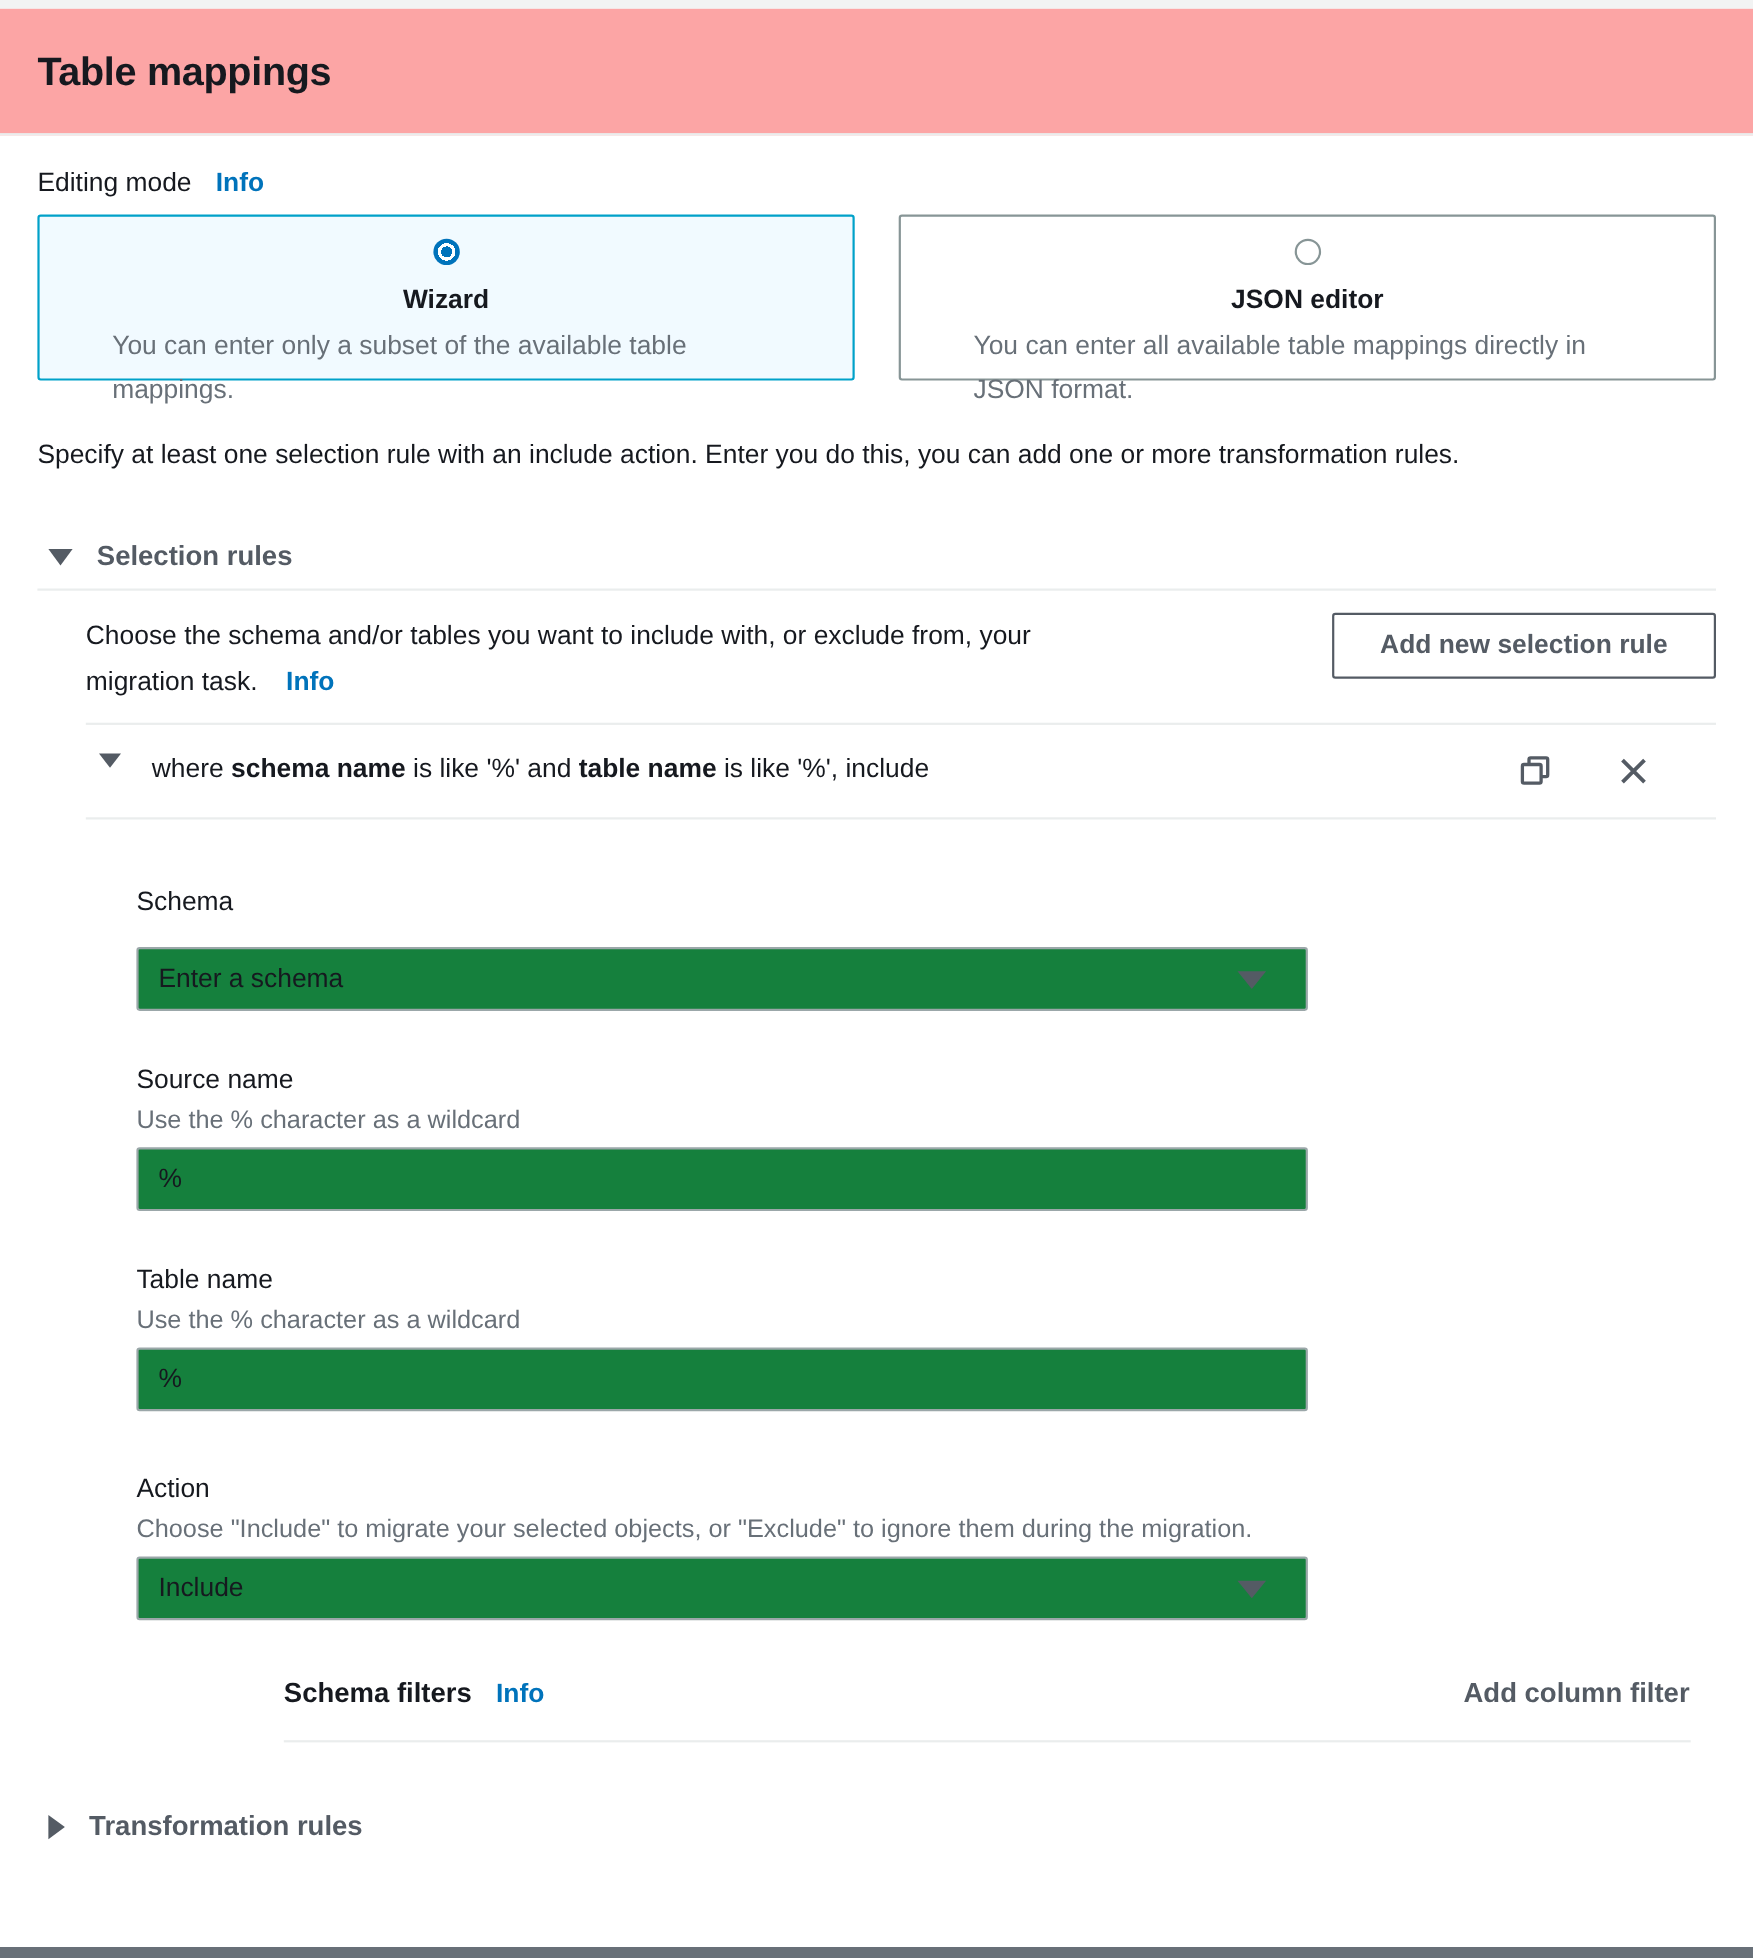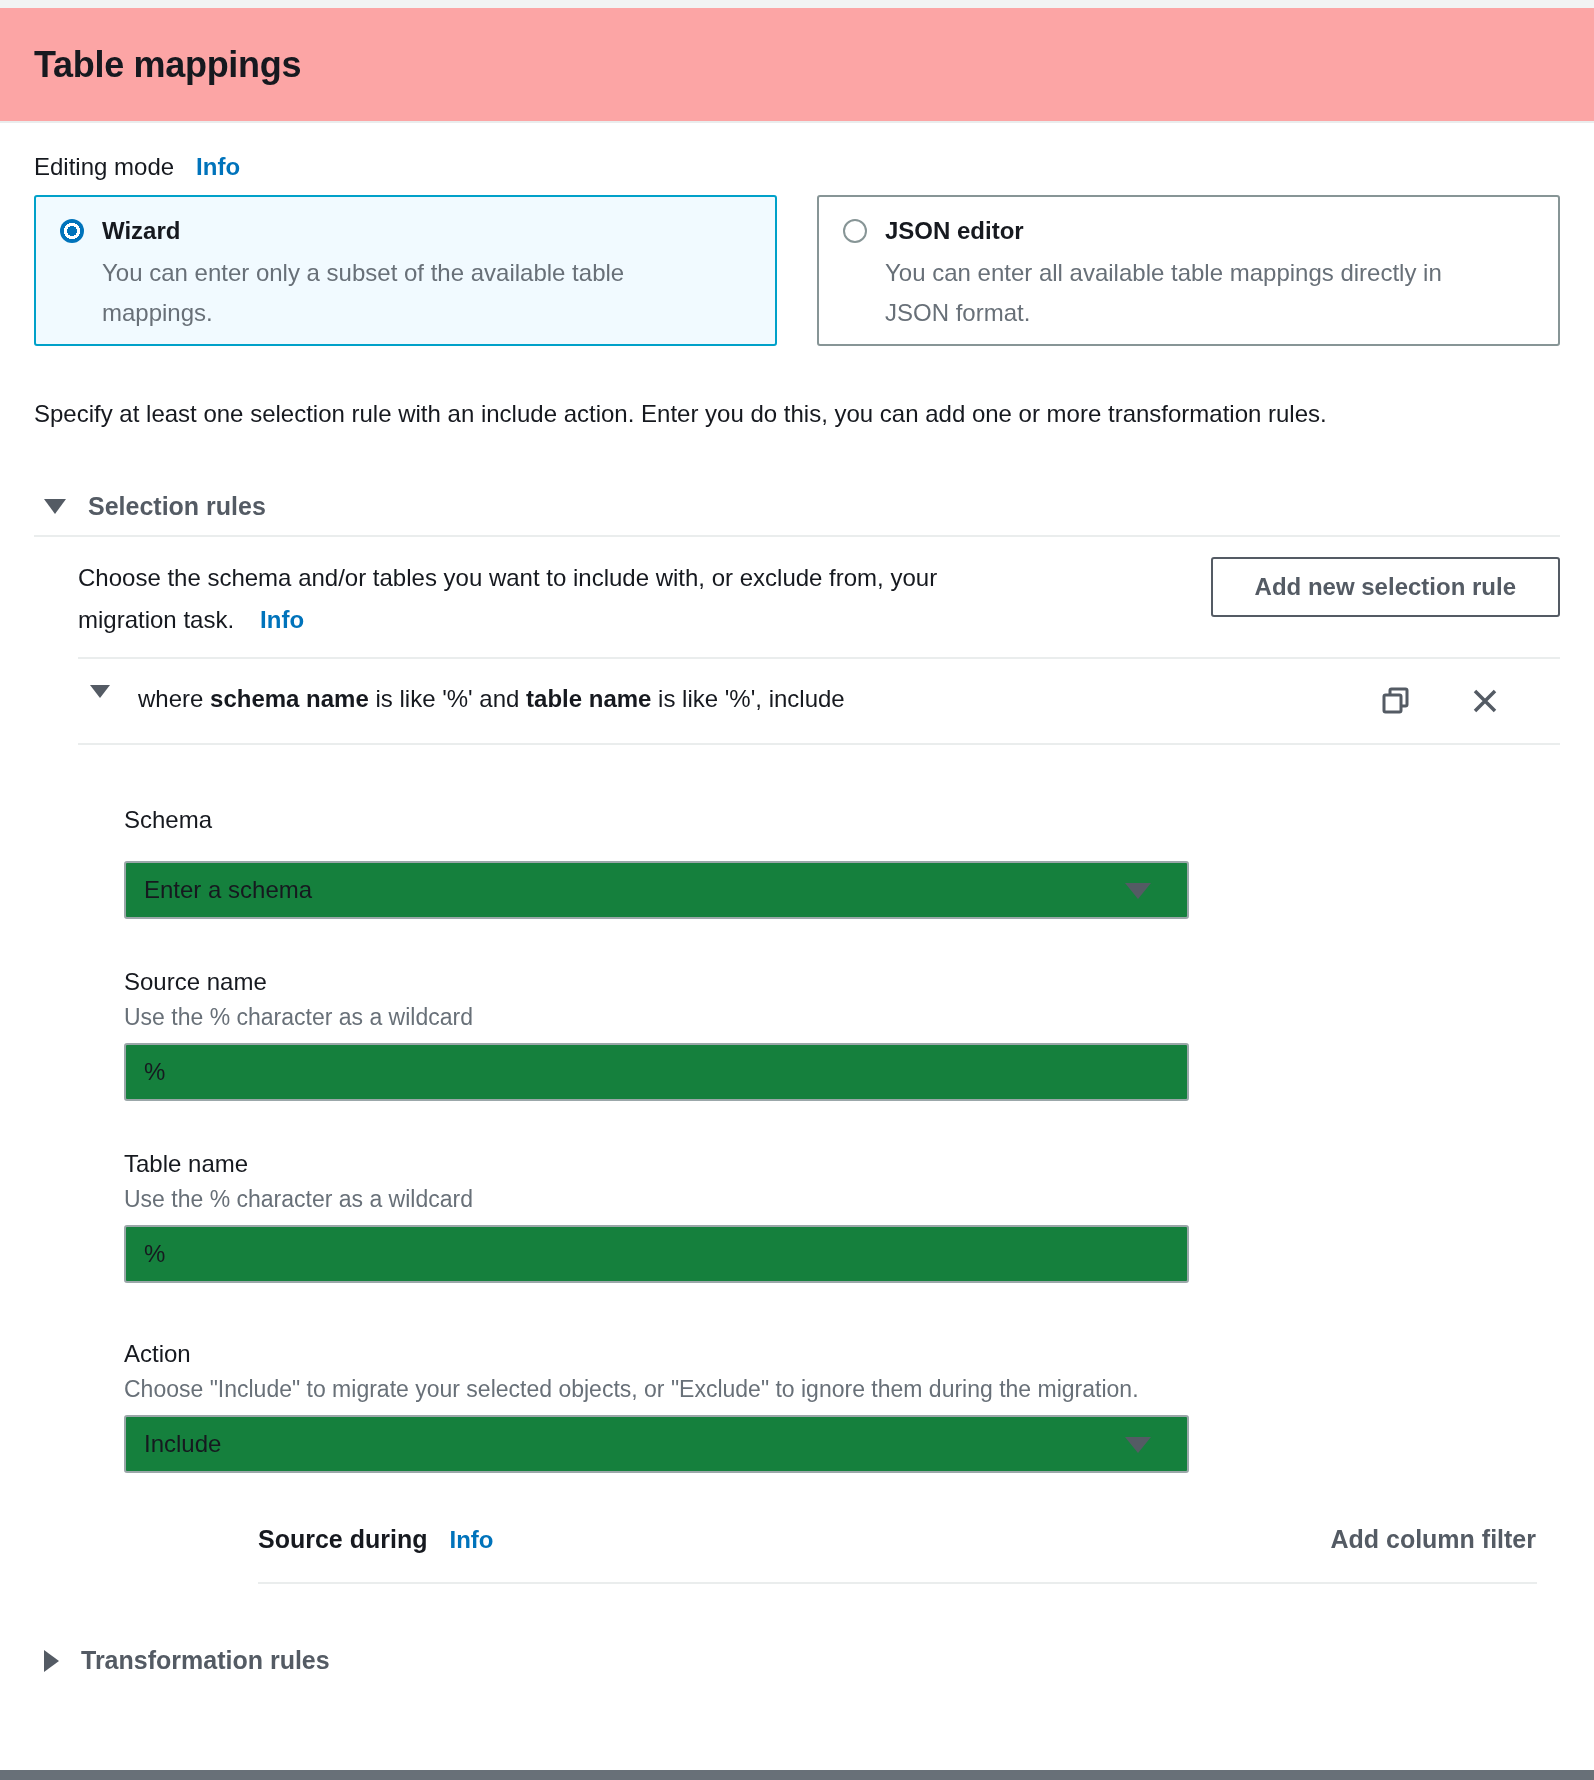--- a/index.html
+++ b/index.html
@@ -19,21 +19,21 @@
   .editing-row { margin-top:30px; display:flex; align-items:baseline; }
   .field-title { font-size:24px; color:#16191f; }
   .info-link { font-size:24px; font-weight:700; color:#0073bb; margin-left:22px; cursor:pointer; }
 
   .cards { display:flex; gap:40px; margin-top:14px; }
   .card {
     flex:1; height:151px; border-radius:3px; padding:20px 24px;
     background:#ffffff; border:2px solid #879596; cursor:pointer;
   }
   .card.selected { background:#f1faff; border:2px solid #00a1c9; }
-  .card-top { display:flex; align-items:center; gap:18px; }
+  .card-top { display:flex; align-items:center; gap:18px;flex-direction:column; }
   .radio { width:24px; height:24px; border-radius:50%; flex:none; }
   .radio.on  { background:radial-gradient(circle at 50% 50%, #0073bb 0 5px, #ffffff 5px 8px, #0073bb 8px 12px); }
   .radio.off { border:2px solid #879596; background:#ffffff; }
   .card-title { font-size:24px; font-weight:700; color:#16191f; }
   .card-desc { margin:8px 0 0 42px; font-size:24px; line-height:40px; color:#687078; max-width:620px; }
 
   .intro { margin-top:46px; font-size:24px; line-height:44px; color:#16191f; max-width:1330px; }
 
   .section-header { margin-top:56px; display:flex; align-items:center; gap:22px; padding-left:10px; cursor:pointer; }
   .tri-down { width:0; height:0; border-left:11px solid transparent; border-right:11px solid transparent; border-top:15px solid #545b64; }
@@ -176,21 +176,21 @@
       <div class="fg fg-action">
         <div class="form-label">Action</div>
         <div class="constraint">Choose "Include" to migrate your selected objects, or "Exclude" to ignore them during the migration.</div>
         <div class="control select-control" role="combobox">
           <span>Include</span>
           <span class="select-caret"></span>
         </div>
       </div>
 
       <div class="source-filters-row">
-        <span class="sf-label">Source during</span>
+        <span class="sf-label">Schema filters</span>
         <a class="info-link">Info</a>
         <button class="link-button">Add column filter</button>
       </div>
       <div class="sf-divider"></div>
 
     </div>
   </div>
 
   <div class="section-header transformation-header">
     <span class="tri-right"></span>

